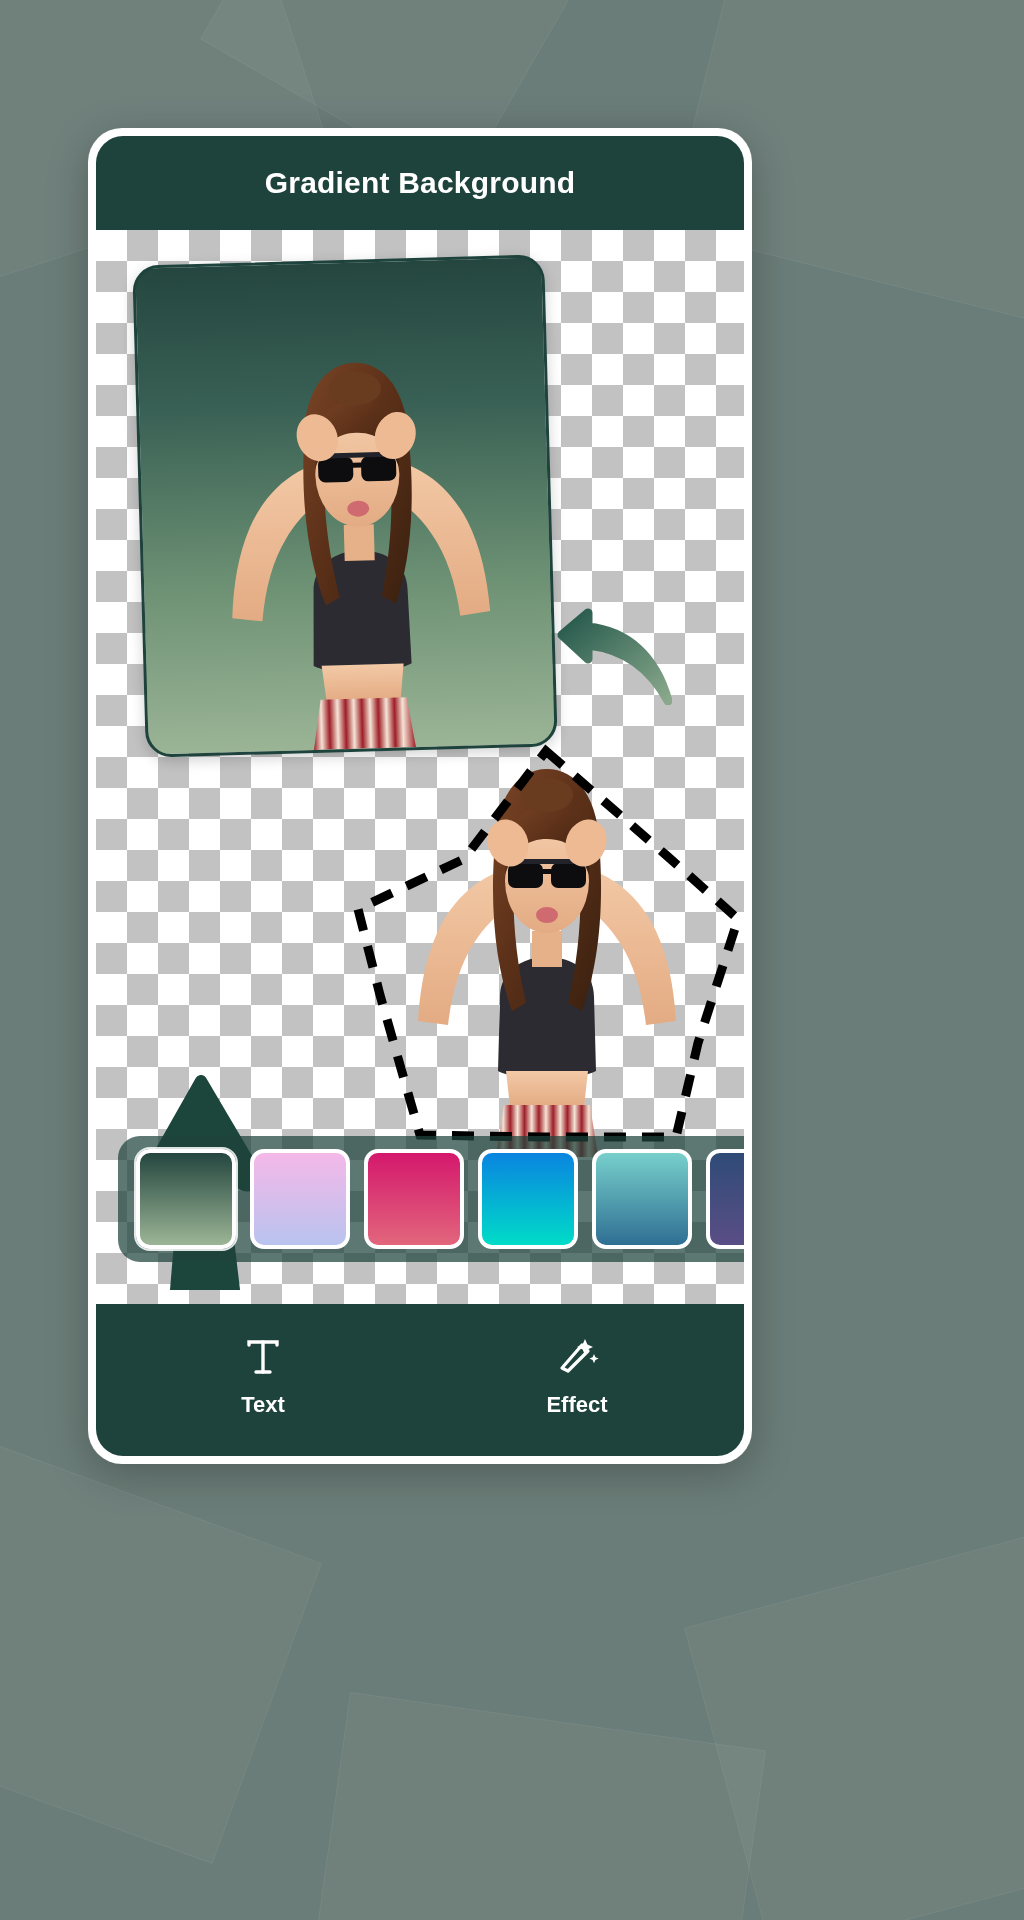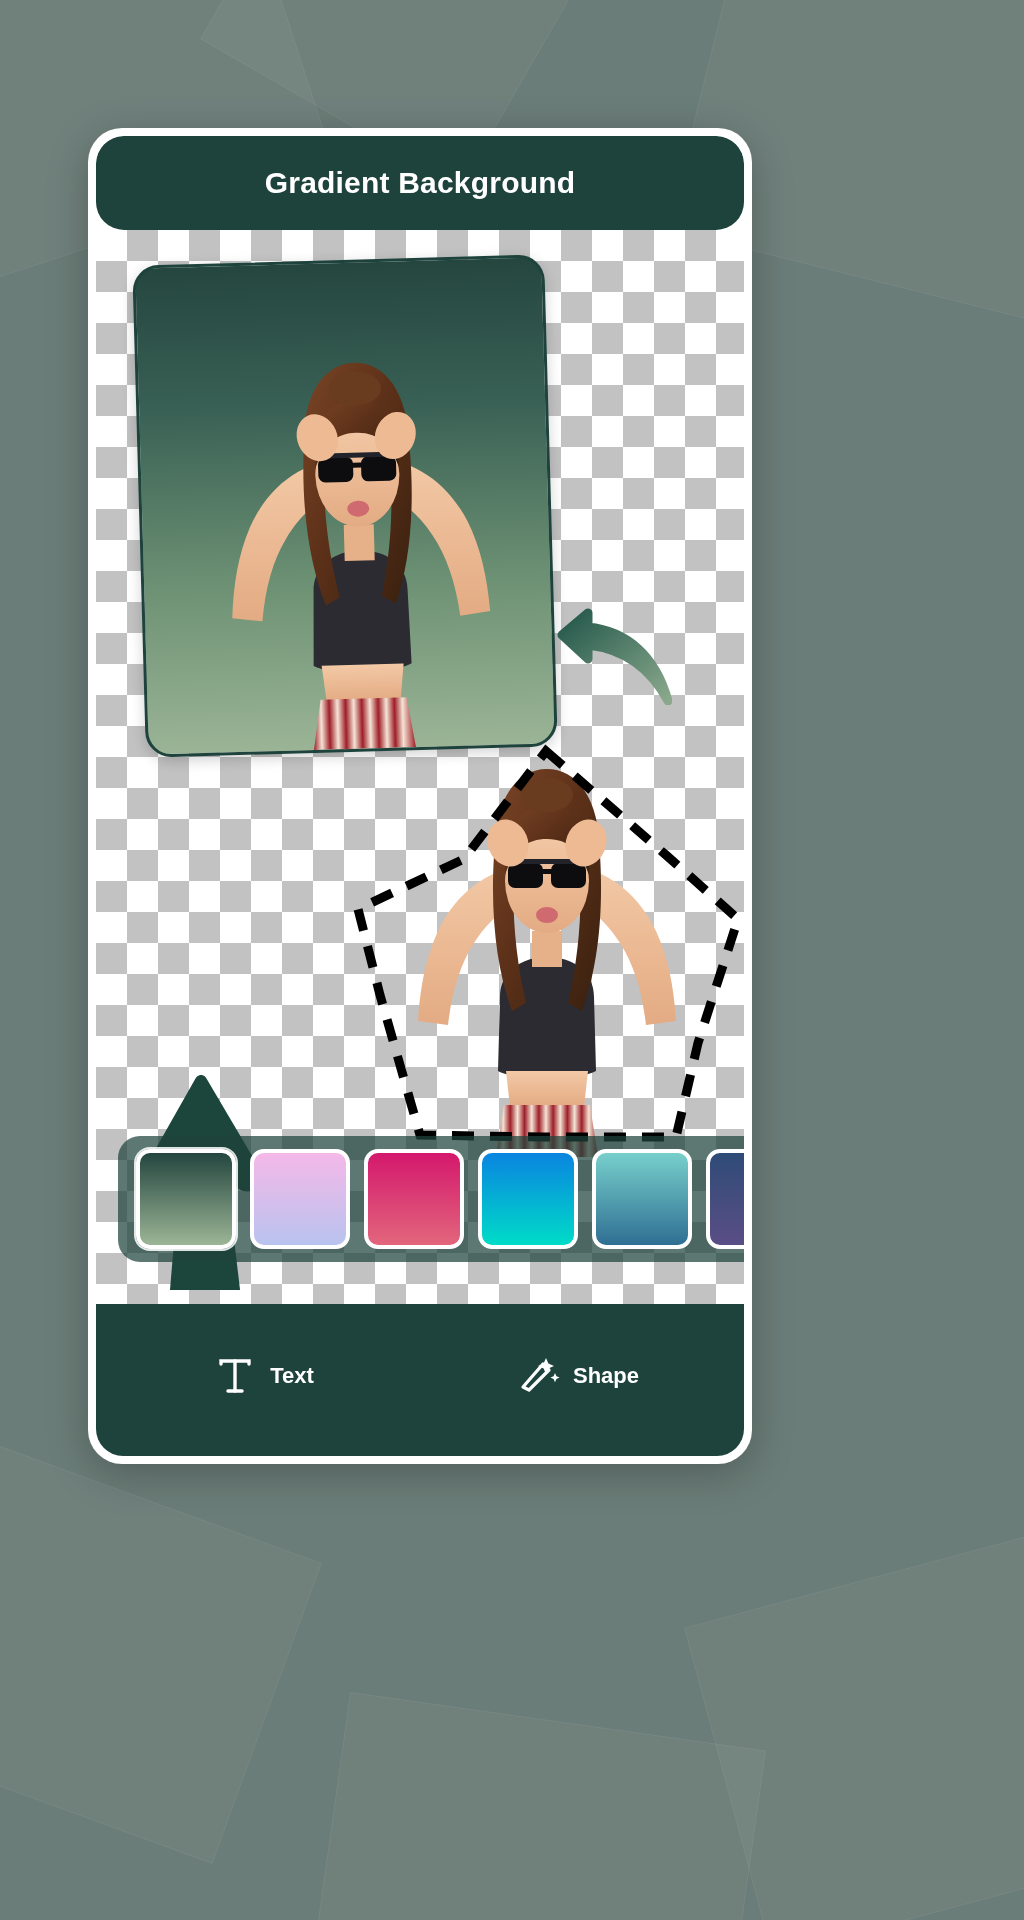--- a/index.html
+++ b/index.html
@@ -55,21 +55,20 @@
 
   
   #app-header {
     position: relative;
     height: 94px;
     background: #1e433c;
     display: flex;
     align-items: center;
     justify-content: center;
     z-index: 30;
-    border-radius: 28px;
   }
   #header-title {
     color: #ffffff;
     font-size: 30px;
     font-weight: bold;
     letter-spacing: 0.2px;
   }
 
   
   #editor-canvas {
@@ -181,22 +180,23 @@
     height: 152px;
     background: #1e433c;
     display: flex;
     align-items: center;
     justify-content: space-around;
     padding: 0 10px 8px;
     z-index: 40;
   }
   .nav-item {
     display: flex;
+    flex-direction: column;
     align-items: center;
-    justify-content: center;
+    justify-content: flex-end;
     gap: 12px;
     width: 124px;
     cursor: pointer;
   }
   .nav-icon {
     width: 46px;
     height: 46px;
     display: flex;
     align-items: center;
     justify-content: center;
@@ -383,21 +383,21 @@
 
 
         <div class="nav-item">
           <span class="nav-icon">
             <svg viewBox="0 0 46 46" width="46" height="46" fill="none" stroke="#ffffff" stroke-width="3.2" stroke-linejoin="round">
               <path d="M10 38 L30 15 L36 21 L16 41 Z" transform="translate(-2,-4)"></path>
               <path d="M31 5 L33.4 10.6 L39 13 L33.4 15.4 L31 21 L28.6 15.4 L23 13 L28.6 10.6 Z" fill="#ffffff" stroke="none"></path>
               <path d="M40 20 L41.4 23.2 L44.6 24.6 L41.4 26 L40 29.2 L38.6 26 L35.4 24.6 L38.6 23.2 Z" fill="#ffffff" stroke="none"></path>
             </svg>
           </span>
-          <span class="nav-label">Shape</span>
+          <span class="nav-label">Effect</span>
         </div>
 
 
 
       </div>
 
     </div>
   </div>
 </div>
 

